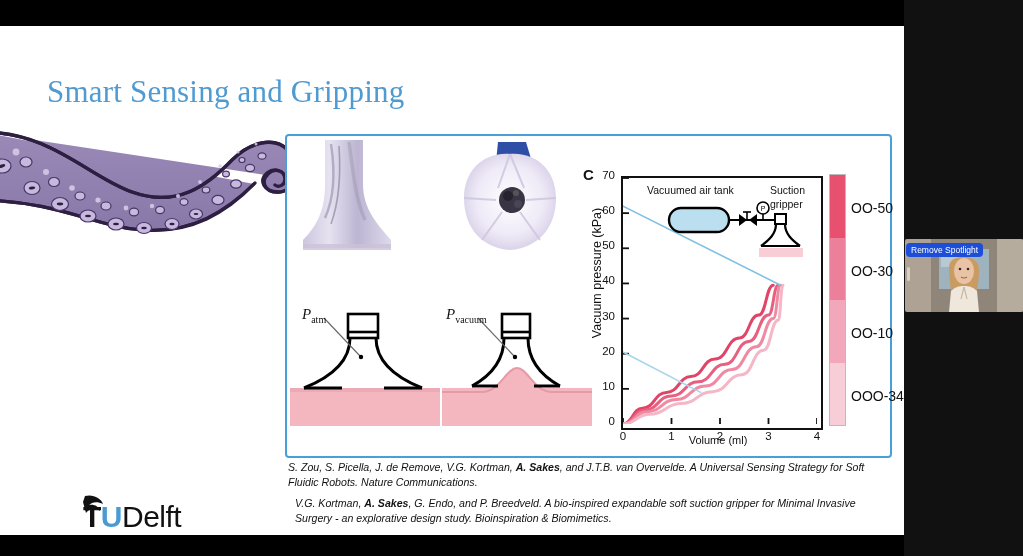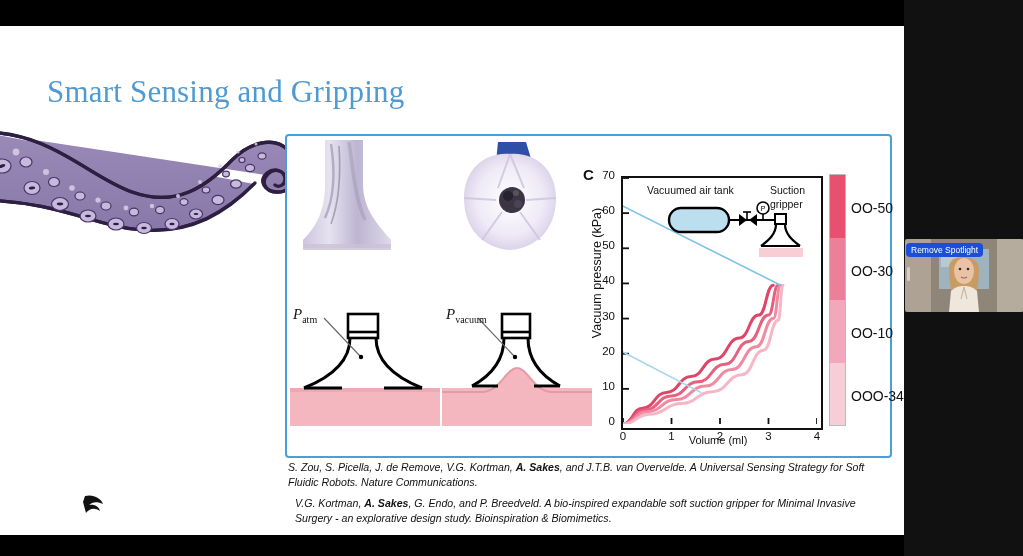--- a/index.html
+++ b/index.html
@@ -190,21 +190,21 @@
           <path d="M58,18 L46,52 M58,18 L72,52 M12,62 L44,64 M104,62 L74,64
                    M30,104 L50,76 M88,104 L68,76" stroke="#cdc5de" stroke-width="2" fill="none" opacity=".85"></path>
           <circle cx="60" cy="64" r="13" fill="#3a3444"></circle>
           <circle cx="56" cy="60" r="5" fill="#26222e"></circle>
           <circle cx="66" cy="68" r="4" fill="#4a4454"></circle>
           <circle cx="64" cy="57" r="3" fill="#555"></circle>
         </svg>
       </div>
 
       <div class="schem schem-left">
-        <div class="plabel" style="left:3px;top:0px;">
+        <div class="plabel" style="left:12px;top:0px;">
           <span>P</span><sub>atm</sub>
         </div>
         <svg width="150" height="120" viewBox="0 0 150 120">
           <rect x="0" y="82" width="150" height="38" fill="#f4b7c0"></rect>
           <rect x="0" y="82" width="150" height="4" fill="#ecaab4"></rect>
           <rect x="58" y="8" width="30" height="24" fill="#fff" stroke="#000" stroke-width="2.6"></rect>
           <line x1="58" y1="26" x2="88" y2="26" stroke="#000" stroke-width="2.6"></line>
           <path d="M60,32 C60,54 44,70 14,82" stroke="#000" stroke-width="3" fill="none"></path>
           <path d="M86,32 C86,54 102,70 132,82" stroke="#000" stroke-width="3" fill="none"></path>
           <line x1="14" y1="82" x2="52" y2="82" stroke="#000" stroke-width="3"></line>
@@ -319,20 +319,21 @@
     </div>
 
     <div class="cite cite1"><span>S. Zou, S. Picella, J. de Remove, V.G. Kortman, </span><b>A. Sakes</b><span>, and J.T.B. van Overvelde. A Universal Sensing Strategy for Soft Fluidic Robots. Nature Communications.</span></div>
     <div class="cite cite2"><span>V.G. Kortman, </span><b>A. Sakes</b><span>, G. Endo, and P. Breedveld. A bio-inspired expandable soft suction gripper for Minimal Invasive Surgery - an explorative design study. Bioinspiration &amp; Biomimetics.</span></div>
 
     <div class="logo">
       <svg width="150" height="50" viewBox="0 0 150 50" style="position:absolute;left:0;top:0;">
         <path d="M40,4 C48,2 56,6 58,12 C52,9 47,10 44,13 C50,12 54,15 55,19
                  C49,15 44,17 41,21 L38,10 Z" fill="#111"></path>
       </svg>
+      <div class="logo-text"><span class="logo-t">T</span><span class="logo-u">U</span><span>Delft</span></div>
     </div>
   </div>
 
   <div class="sidebar"></div>
 
   <div class="vtile">
     <svg width="118" height="73" viewBox="0 0 118 73">
       <rect width="118" height="73" fill="#9c9184"></rect>
       <rect x="0" y="0" width="26" height="73" fill="#b3a housing"></rect>
       <rect x="0" y="0" width="26" height="73" fill="#b5a housing"></rect>

